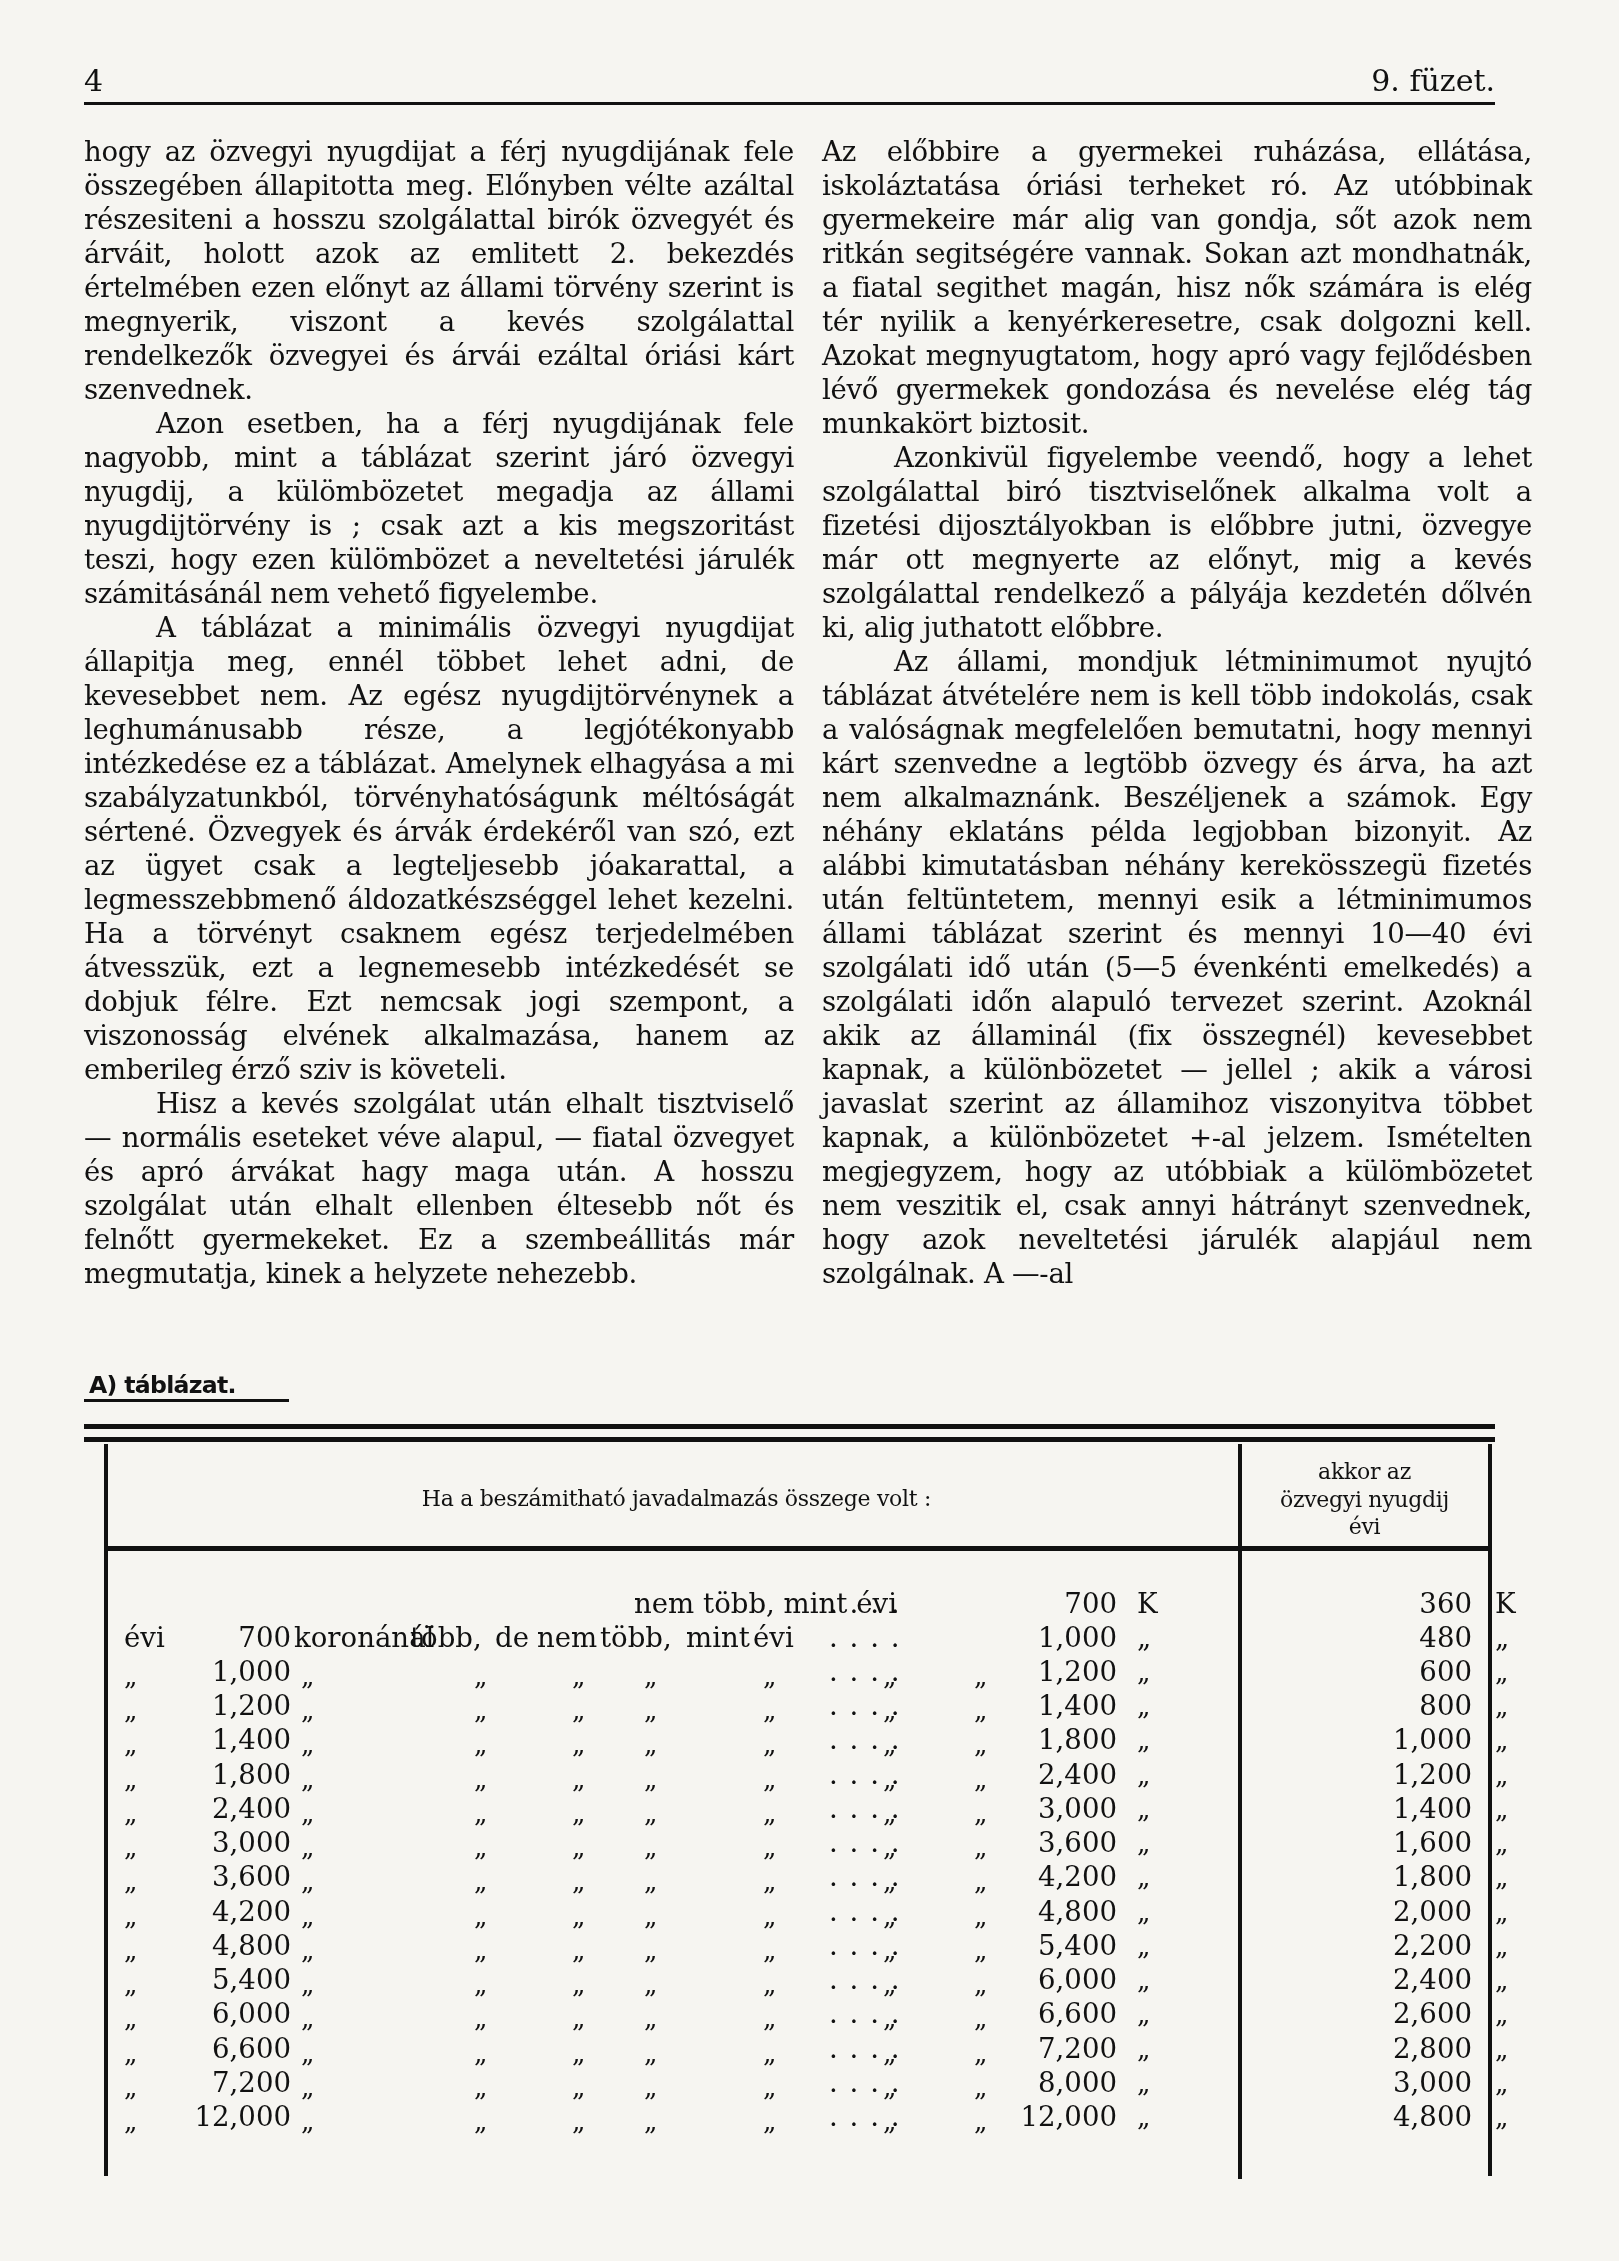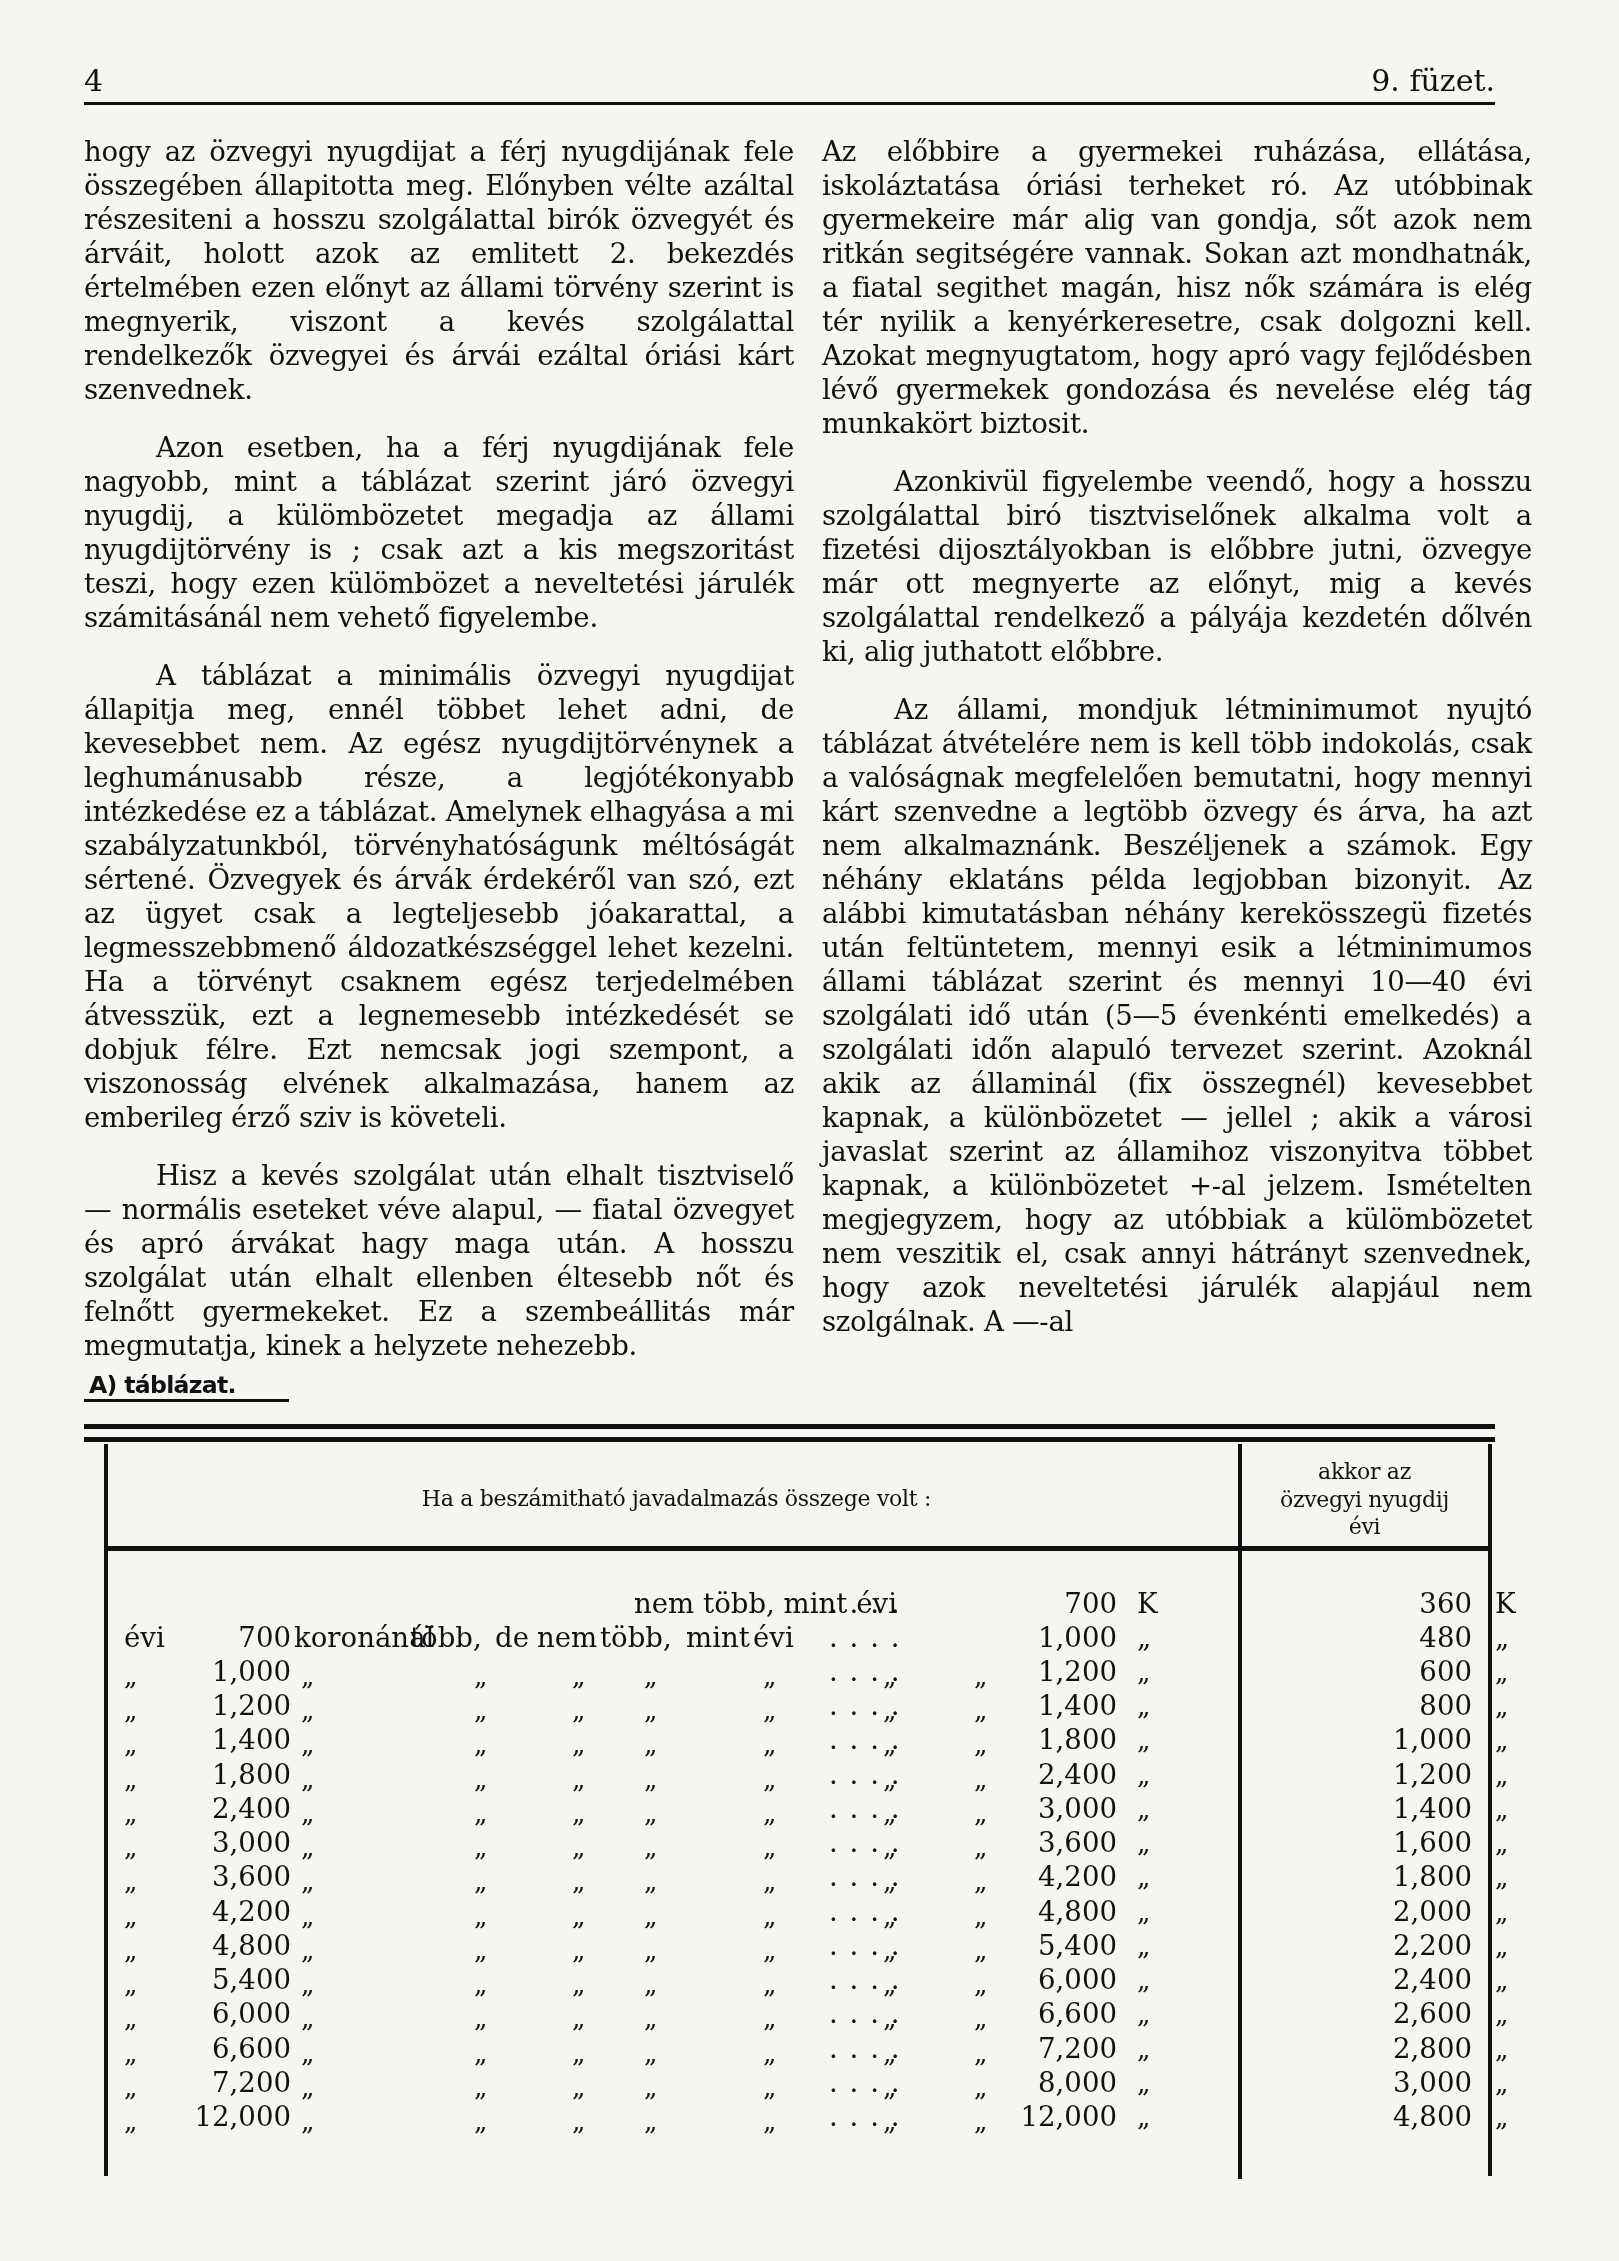--- a/index.html
+++ b/index.html
@@ -20,21 +20,21 @@
   .header-rule { position: absolute; left: 84px; top: 102px; width: 1411px; height: 3.3px; background: #111; }
 
   .col {
     position: absolute; top: 135px; width: 710px;
     font-size: 27.6px; line-height: 34px; text-align: justify;
     letter-spacing: -0.3px;
   }
   .col.left { left: 84px; }
   .col.right { left: 822px; }
   .col p { margin: 0; text-indent: 0; }
-  .col p.indent { text-indent: 72px; margin-top: 24px; }
+  .col p.indent { text-indent: 72px; }
   .col p.first { text-indent: 0; }
 
   .table-label {
     position: absolute; left: 89px; top: 1371px;
     font-size: 23.6px; font-weight: bold; font-family: "DejaVu Sans", "Liberation Sans", sans-serif;
     letter-spacing: -0.7px;
   }
   .table-label-rule { position: absolute; left: 84px; top: 1399px; width: 205px; height: 3.3px; background: #111; }
 
   .tbl-rule1 { position: absolute; left: 84px; top: 1424px; width: 1411px; height: 5.2px; background: #111; }
@@ -84,21 +84,21 @@
 
 <div class="col left">
   <p class="first">hogy az özvegyi nyugdijat a férj nyugdijának fele összegében állapitotta meg. Előnyben vélte azáltal részesiteni a hosszu szolgálattal birók özvegyét és árváit, holott azok az emlitett 2. bekezdés értelmében ezen előnyt az állami törvény szerint is megnyerik, viszont a kevés szolgálattal rendelkezők özvegyei és árvái ezáltal óriási kárt szenvednek.</p>
   <p class="indent">Azon esetben, ha a férj nyugdijának fele nagyobb, mint a táblázat szerint járó özvegyi nyugdij, a külömbözetet megadja az állami nyugdijtörvény is ; csak azt a kis megszoritást teszi, hogy ezen külömbözet a neveltetési járulék számitásánál nem vehető figyelembe.</p>
   <p class="indent">A táblázat a minimális özvegyi nyugdijat állapitja meg, ennél többet lehet adni, de kevesebbet nem. Az egész nyugdijtörvénynek a leghumánusabb része, a legjótékonyabb intézkedése ez a táblázat. Amelynek elhagyása a mi szabályzatunkból, törvényhatóságunk méltóságát sértené. Özvegyek és árvák érdekéről van szó, ezt az ügyet csak a legteljesebb jóakarattal, a legmesszebbmenő áldozatkészséggel lehet kezelni. Ha a törvényt csaknem egész terjedelmében átvesszük, ezt a legnemesebb intézkedését se dobjuk félre. Ezt nemcsak jogi szempont, a viszonosság elvének alkalmazása, hanem az emberileg érző sziv is követeli.</p>
   <p class="indent">Hisz a kevés szolgálat után elhalt tisztviselő — normális eseteket véve alapul, — fiatal özvegyet és apró árvákat hagy maga után. A hosszu szolgálat után elhalt ellenben éltesebb nőt és felnőtt gyermekeket. Ez a szembeállitás már megmutatja, kinek a helyzete nehezebb.</p>
 </div>
 
 <div class="col right">
   <p class="first">Az előbbire a gyermekei ruházása, ellátása, iskoláztatása óriási terheket ró. Az utóbbinak gyermekeire már alig van gondja, sőt azok nem ritkán segitségére vannak. Sokan azt mondhatnák, a fiatal segithet magán, hisz nők számára is elég tér nyilik a kenyérkeresetre, csak dolgozni kell. Azokat megnyugtatom, hogy apró vagy fejlődésben lévő gyermekek gondozása és nevelése elég tág munkakört biztosit.</p>
-  <p class="indent">Azonkivül figyelembe veendő, hogy a hosszu szolgálattal biró tisztviselőnek alkalma volt a fizetési dijosztályokban is előbbre jutni, özvegye már ott megnyerte az előnyt, mig a kevés szolgálattal rendelkező a pályája kezdetén dőlvén ki, alig juthatott előbbre.</p>
+  <p class="indent">Azonkivül figyelembe veendő, hogy a lehet szolgálattal biró tisztviselőnek alkalma volt a fizetési dijosztályokban is előbbre jutni, özvegye már ott megnyerte az előnyt, mig a kevés szolgálattal rendelkező a pályája kezdetén dőlvén ki, alig juthatott előbbre.</p>
   <p class="indent">Az állami, mondjuk létminimumot nyujtó táblázat átvételére nem is kell több indokolás, csak a valóságnak megfelelően bemutatni, hogy mennyi kárt szenvedne a legtöbb özvegy és árva, ha azt nem alkalmaznánk. Beszéljenek a számok. Egy néhány eklatáns példa legjobban bizonyit. Az alábbi kimutatásban néhány kerekösszegü fizetés után feltüntetem, mennyi esik a létminimumos állami táblázat szerint és mennyi 10—40 évi szolgálati idő után (5—5 évenkénti emelkedés) a szolgálati időn alapuló tervezet szerint. Azoknál akik az államinál (fix összegnél) kevesebbet kapnak, a különbözetet — jellel ; akik a városi javaslat szerint az államihoz viszonyitva többet kapnak, a különbözetet +-al jelzem. Ismételten megjegyzem, hogy az utóbbiak a külömbözetet nem veszitik el, csak annyi hátrányt szenvednek, hogy azok neveltetési járulék alapjául nem szolgálnak. A —-al</p>
 </div>
 
 <div class="table-label">A) táblázat.</div>
 <div class="table-label-rule"></div>
 
 <div class="tbl-rule1"></div>
 <div class="tbl-rule2"></div>
 <div class="tbl-vl" style="left:104px; top:1444px; height:732px;"></div>
 <div class="tbl-vl" style="left:1238px; top:1444px; height:735px;"></div>

